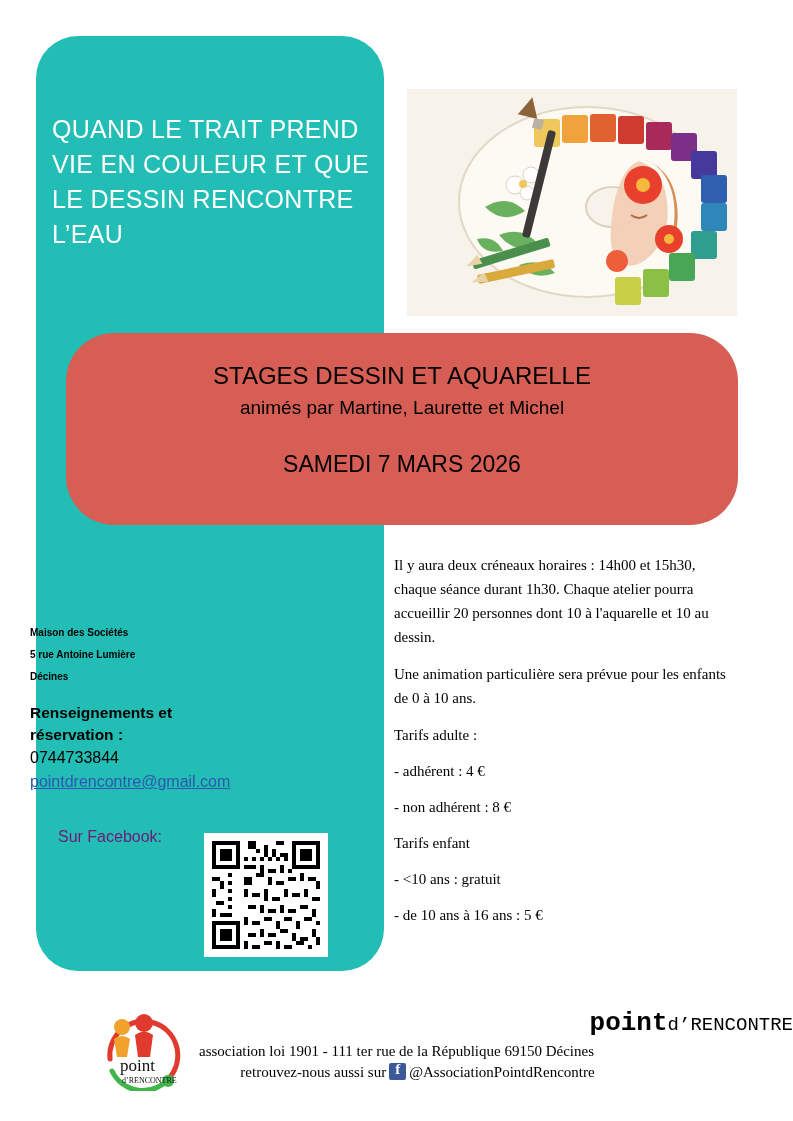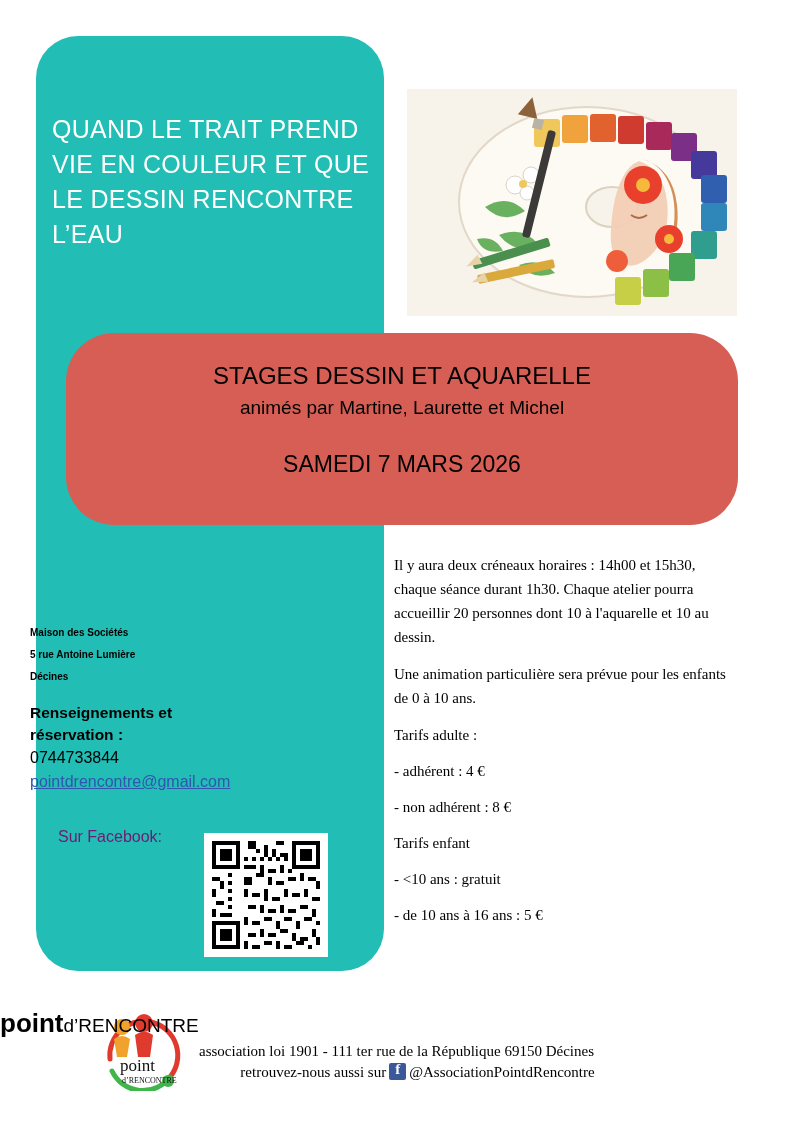--- a/index.html
+++ b/index.html
@@ -163,22 +163,22 @@
     left: 92px;
     top: 1005px;
     width: 96px;
     height: 86px;
   }
   .footer-brand {
     position: absolute;
     left: 0;
     top: 1008px;
     width: 793px;
-    text-align: left;
-    font-family: Liberation Sans, sans-serif;
+    text-align: right;
+    font-family: Liberation Mono, monospace;
     font-size: 26px;
     color: #000000;
   }
   .footer-brand .bold { font-weight: bold; }
   .footer-brand .small { font-size: 19px; }
   .footer-line1 {
     position: absolute;
     left: 0;
     top: 1043px;
     width: 793px;

